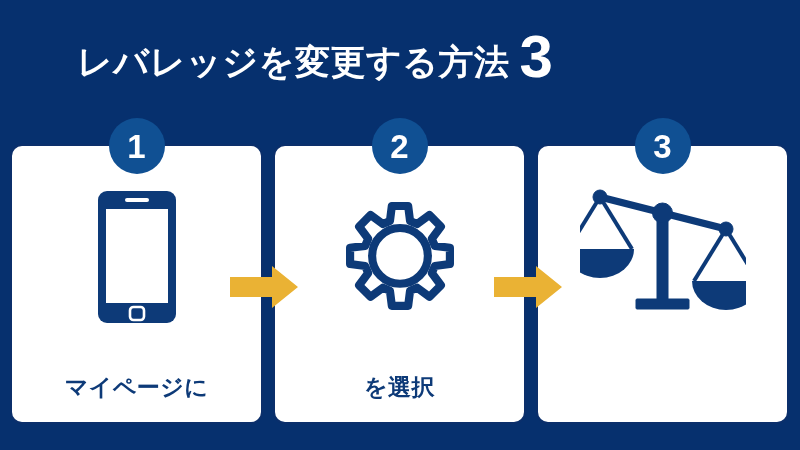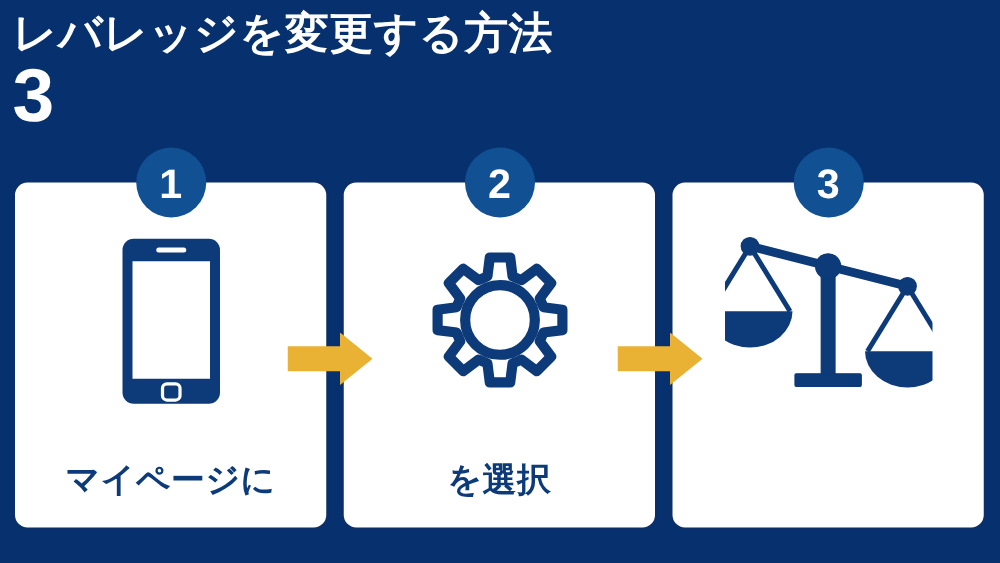--- a/index.html
+++ b/index.html
@@ -22,21 +22,20 @@
   .title-bar {
     position: absolute;
     left: 0;
     top: 24px;
     width: 636px;
     height: 64px;
     display: flex;
     align-items: baseline;
     justify-content: center;
     white-space: nowrap;
-    flex-direction: column;
   }
   .title-text {
     color: #ffffff;
     font-size: 35px;
     font-weight: 700;
     letter-spacing: 0.5px;
     line-height: 1;
   }
   .title-num {
     color: #ffffff;
@@ -100,21 +99,21 @@
     justify-content: center;
   }
 
   .caption {
     position: absolute;
     left: 0;
     bottom: 18px;
     width: 100%;
     text-align: center;
     color: #0d3a78;
-    font-size: 27px;
+    font-size: 23px;
     font-weight: 700;
     line-height: 1.45;
     letter-spacing: 0.5px;
   }
   .caption .ln { display: block; }
 
   
   .arrow {
     position: absolute;
     top: 266px;

